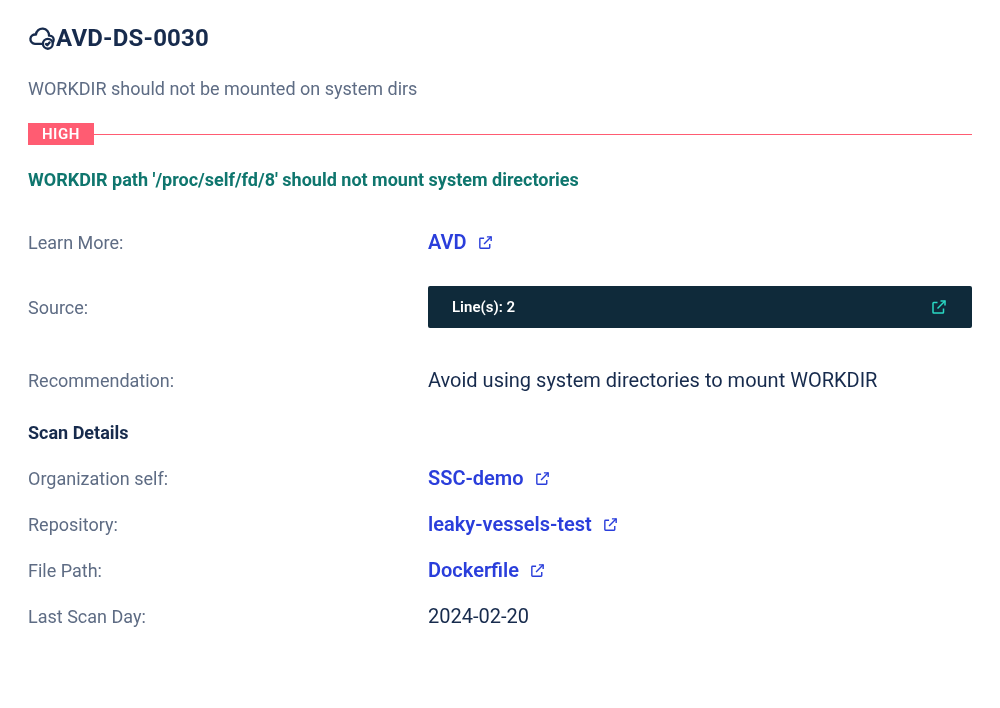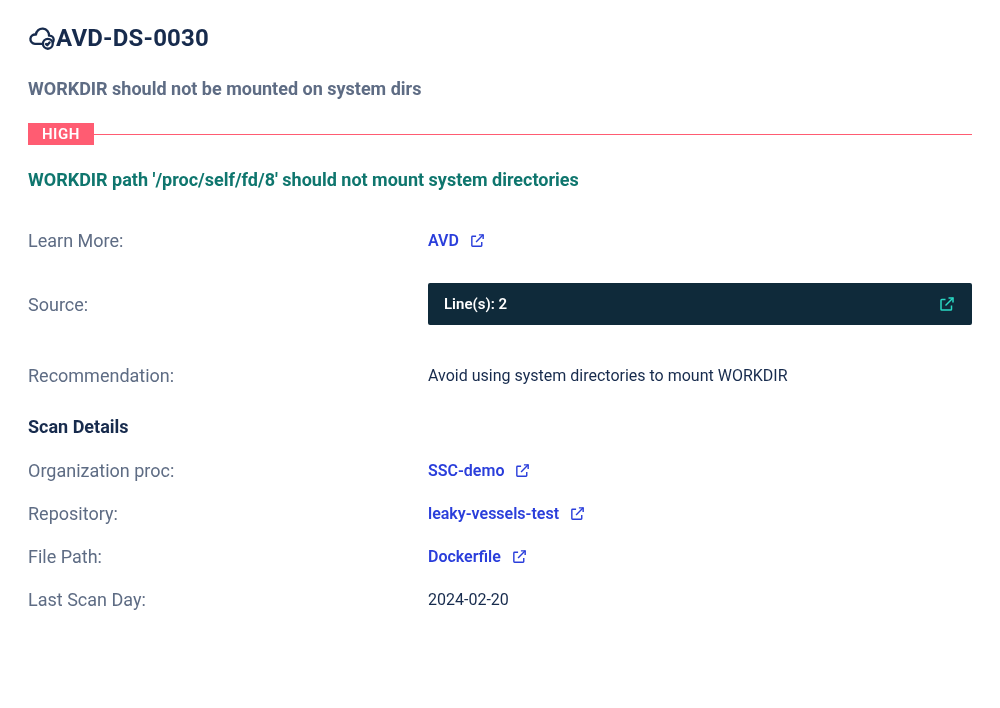--- a/index.html
+++ b/index.html
@@ -24,21 +24,20 @@
   .title {
     font-size: 24px;
     font-weight: 700;
     color: #172b4d;
     letter-spacing: 0.2px;
   }
   .subtitle {
     font-size: 18px;
     color: #5e6c84;
     margin-bottom: 24px;
-    font-weight: bold;
   }
   .sev-row {
     position: relative;
     margin-bottom: 24px;
   }
   .sev-line {
     position: absolute;
     left: 0;
     right: 0;
     top: 50%;
@@ -68,21 +67,21 @@
   }
   .field-row.tight { margin-bottom: 22px; }
   .field-label {
     width: 400px;
     font-size: 18px;
     color: #5e6c84;
     flex-shrink: 0;
   }
   .field-value {
     flex: 1;
-    font-size: 16px;
+    font-size: 20px;
     color: #172b4d;
   }
   .link {
     color: #2a3edb;
     font-weight: 600;
     display: inline-flex;
     align-items: center;
     gap: 10px;
     cursor: pointer;
     text-decoration: none;
@@ -93,21 +92,21 @@
     stroke: currentColor;
     fill: none;
     stroke-width: 2;
   }
   .source-box {
     flex: 1;
     background: #0f2a3a;
     color: #fff;
     font-size: 15px;
     font-weight: 600;
-    padding: 12px 16px;
+    padding: 12px 24px;
     display: flex;
     align-items: center;
     justify-content: space-between;
     border-radius: 2px;
     cursor: pointer;
   }
   .source-box .ext-icon {
     stroke: #2ad9c4;
     width: 18px;
     height: 18px;
@@ -172,21 +171,21 @@
 </div>
 
 <div class="field-row recommendation-row">
   <div class="field-label">Recommendation:</div>
   <div class="field-value">Avoid using system directories to mount WORKDIR</div>
 </div>
 
 <div class="section-heading">Scan Details</div>
 
 <div class="field-row tight">
-  <div class="field-label">Organization proc:</div>
+  <div class="field-label">Organization self:</div>
   <div class="field-value">
     <a class="link">
       <span>SSC-demo</span>
       <svg class="ext-icon" viewBox="0 0 24 24">
         <path d="M14 4h6v6"></path>
           <path d="M20 4L10 14"></path>
           <path d="M18 14v5a1 1 0 0 1-1 1H5a1 1 0 0 1-1-1V7a1 1 0 0 1 1-1h5"></path>
       </svg>
     </a>
   </div>

